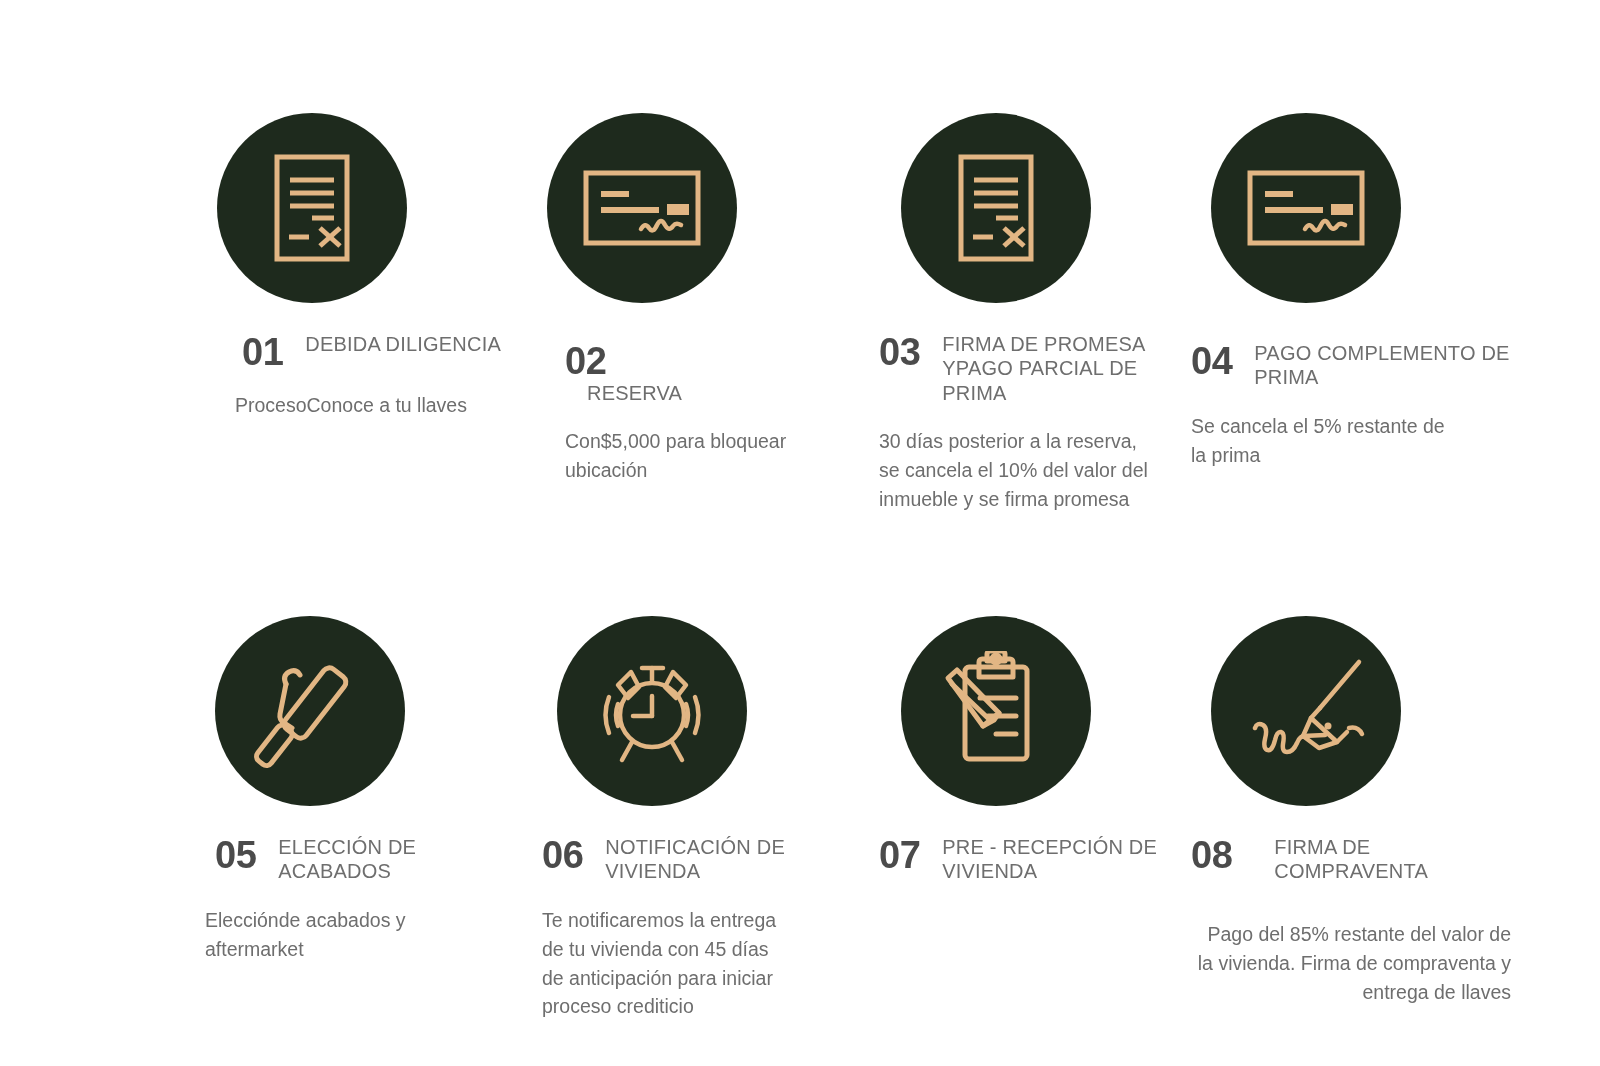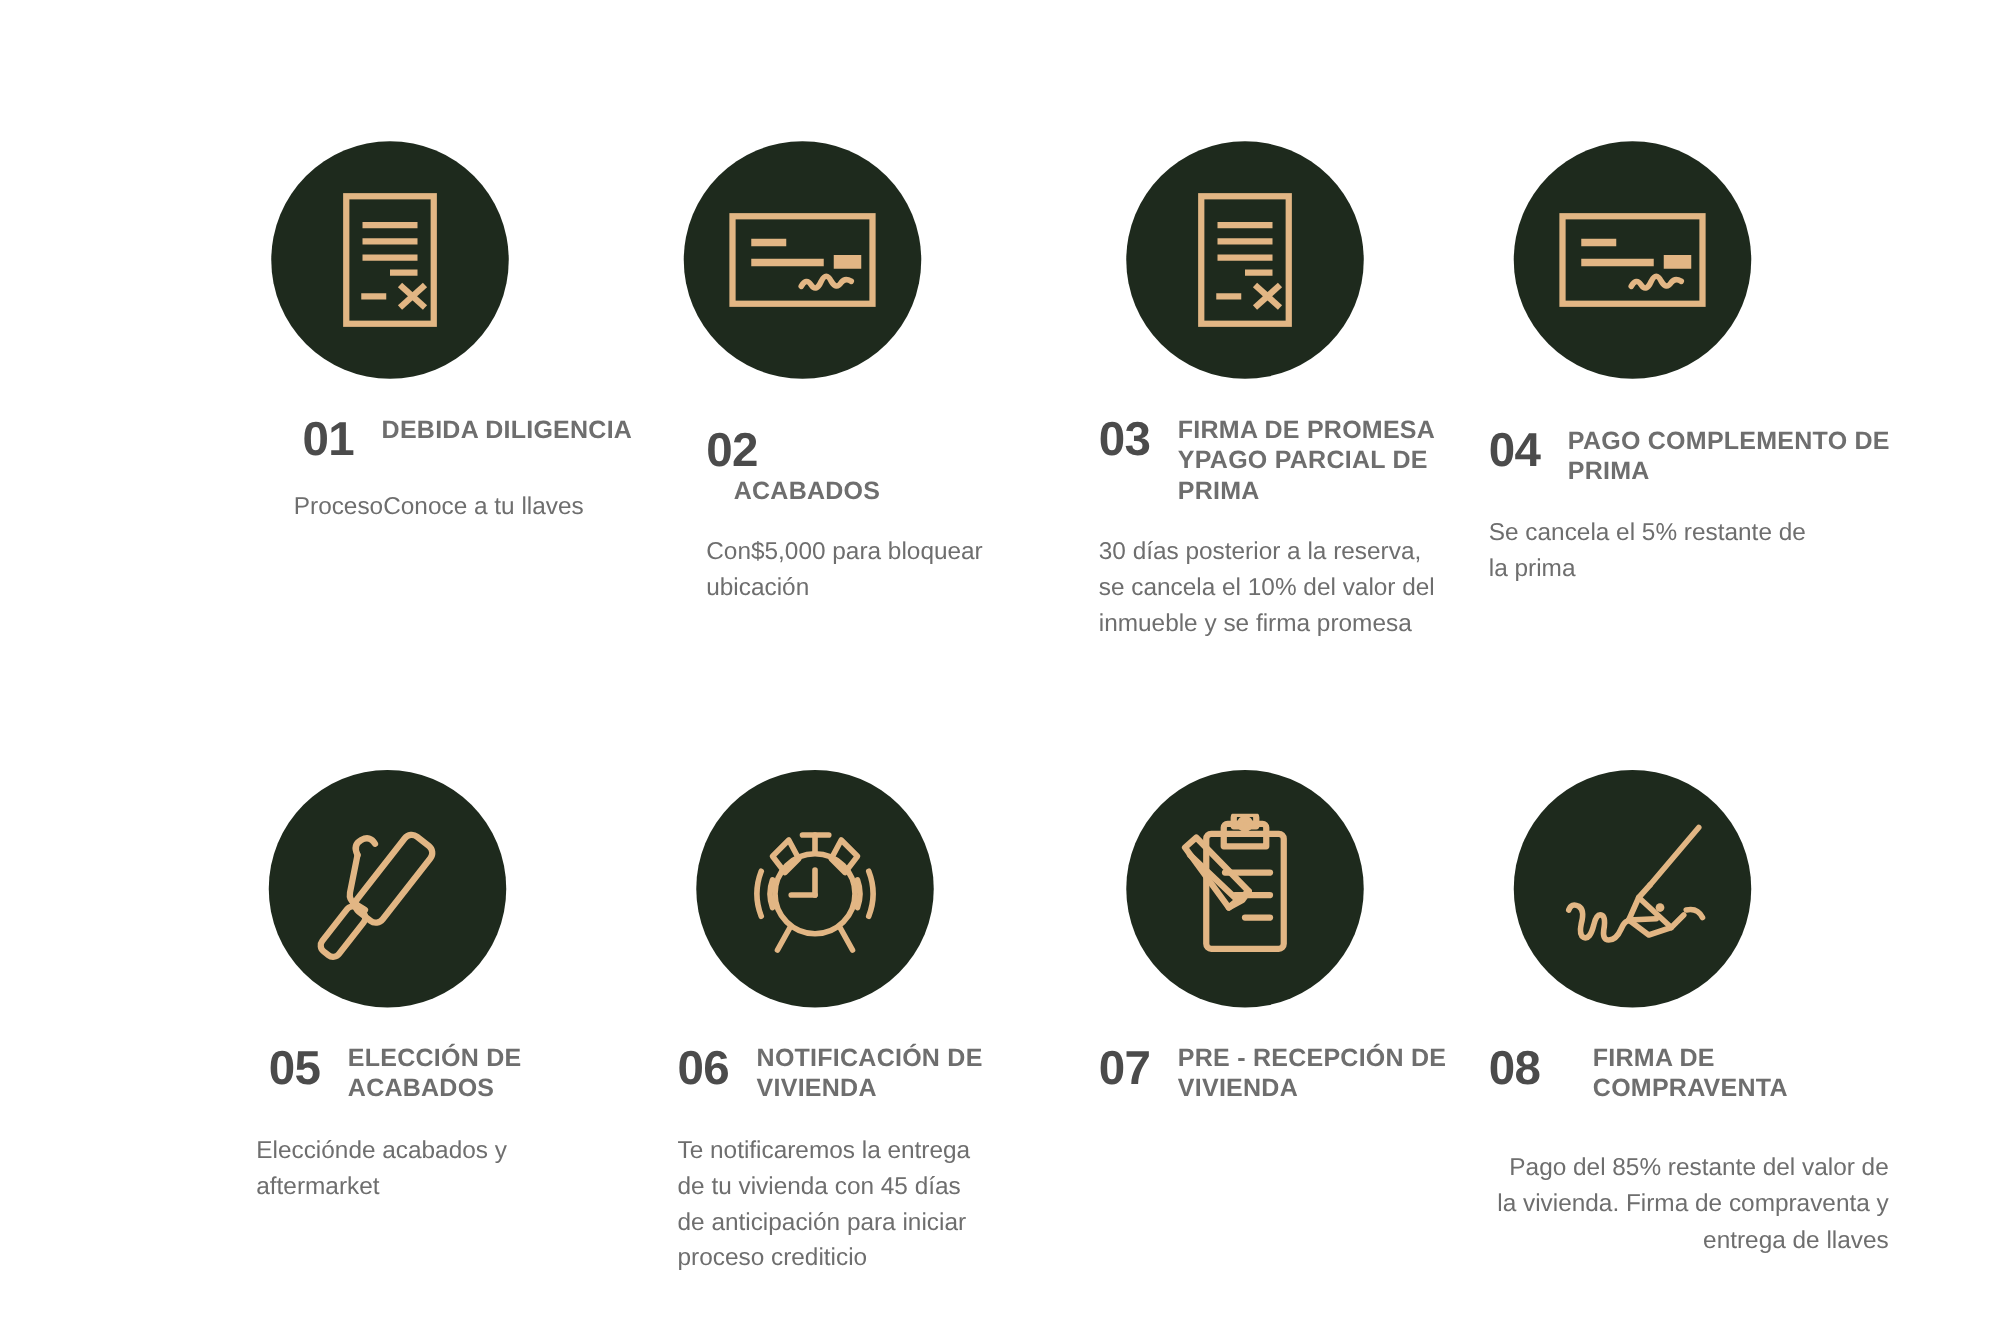--- a/index.html
+++ b/index.html
@@ -62,21 +62,20 @@
     flex: 0 0 auto;
     padding-top: 2px;
   }
   .step-label {
     font-size: 20px;
     color: #6e6e6e;
     line-height: 1.22;
     letter-spacing: 0.2px;
     margin-left: 22px;
     padding-top: 1px;
-    font-weight: bold;
   }
   .step-body {
     margin-top: 22px;
     font-size: 19.5px;
     color: #6e6e6e;
     line-height: 1.48;
     max-width: 300px;
   }
 
   
@@ -145,21 +144,21 @@
         <svg width="122" height="82" viewBox="0 0 122 82">
           <rect x="5" y="6" width="112" height="70" fill="none" stroke="#e2b684" stroke-width="5"></rect>
           <line x1="20" y1="27" x2="48" y2="27" stroke="#e2b684" stroke-width="6"></line>
           <line x1="20" y1="43" x2="78" y2="43" stroke="#e2b684" stroke-width="6"></line>
           <rect x="86" y="37" width="22" height="11" fill="#e2b684"></rect>
           <path d="M60 62 q4 -7 8 -1 q4 6 8 -3 q4 -8 8 0 q4 7 8 1 q3 -4 8 -1" fill="none" stroke="#e2b684" stroke-width="4.5" stroke-linecap="round"></path>
         </svg>
       </div>
       <div class="heading">
         <span class="step-num">02</span>
-        <span class="step-label">ACABADOS</span>
+        <span class="step-label">RESERVA</span>
       </div>
       <div class="step-body">Con$5,000 para bloquear ubicación</div>
     </div>
 
     <div class="step step-03">
       <div class="icon-circle">
         <svg width="100" height="112" viewBox="0 0 100 112">
           <rect x="15" y="5" width="70" height="102" fill="none" stroke="#e2b684" stroke-width="5"></rect>
           <line x1="28" y1="28" x2="72" y2="28" stroke="#e2b684" stroke-width="5"></line>
           <line x1="28" y1="41" x2="72" y2="41" stroke="#e2b684" stroke-width="5"></line>

